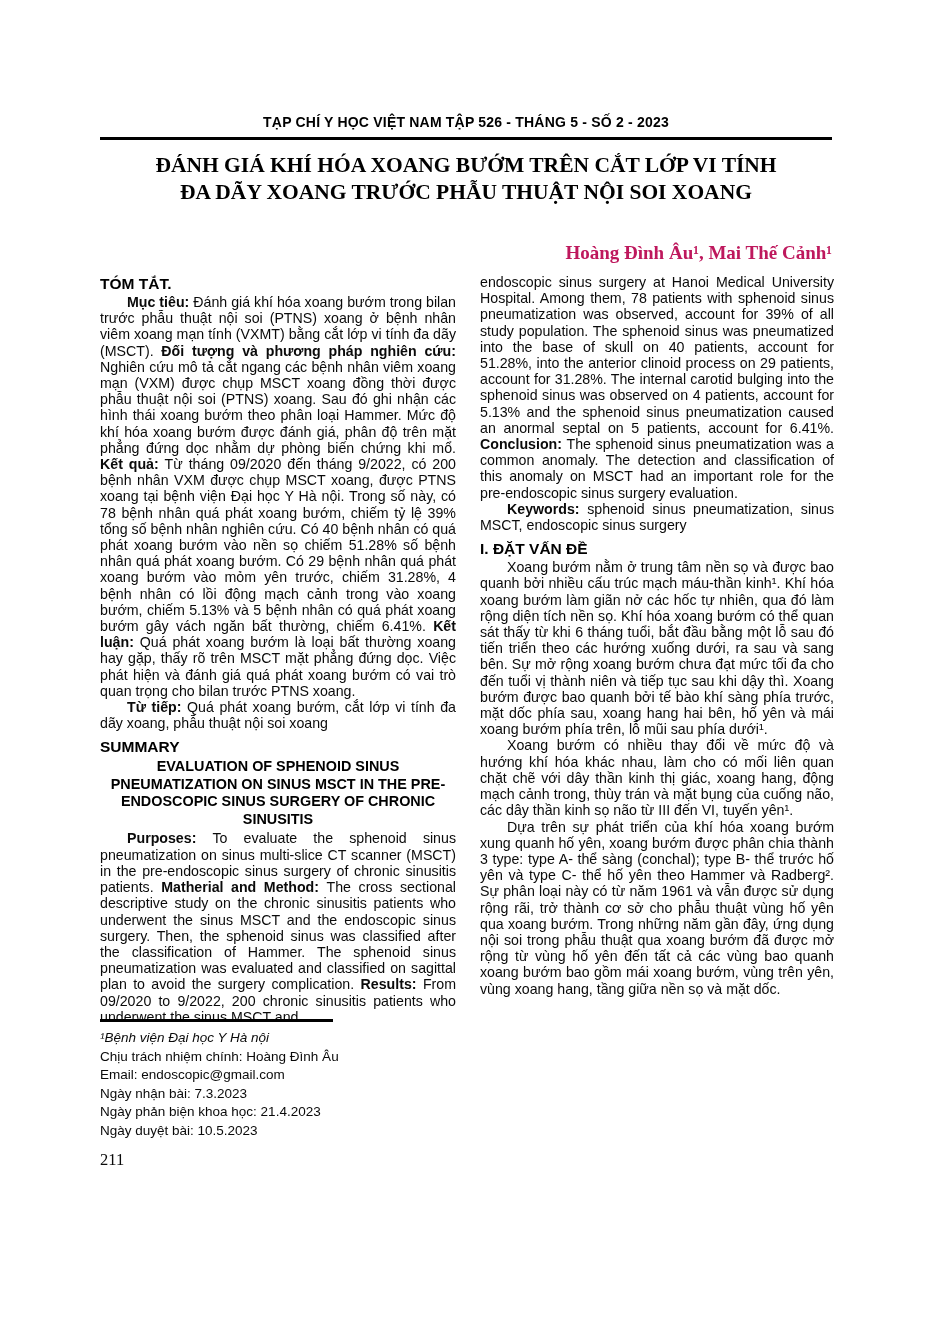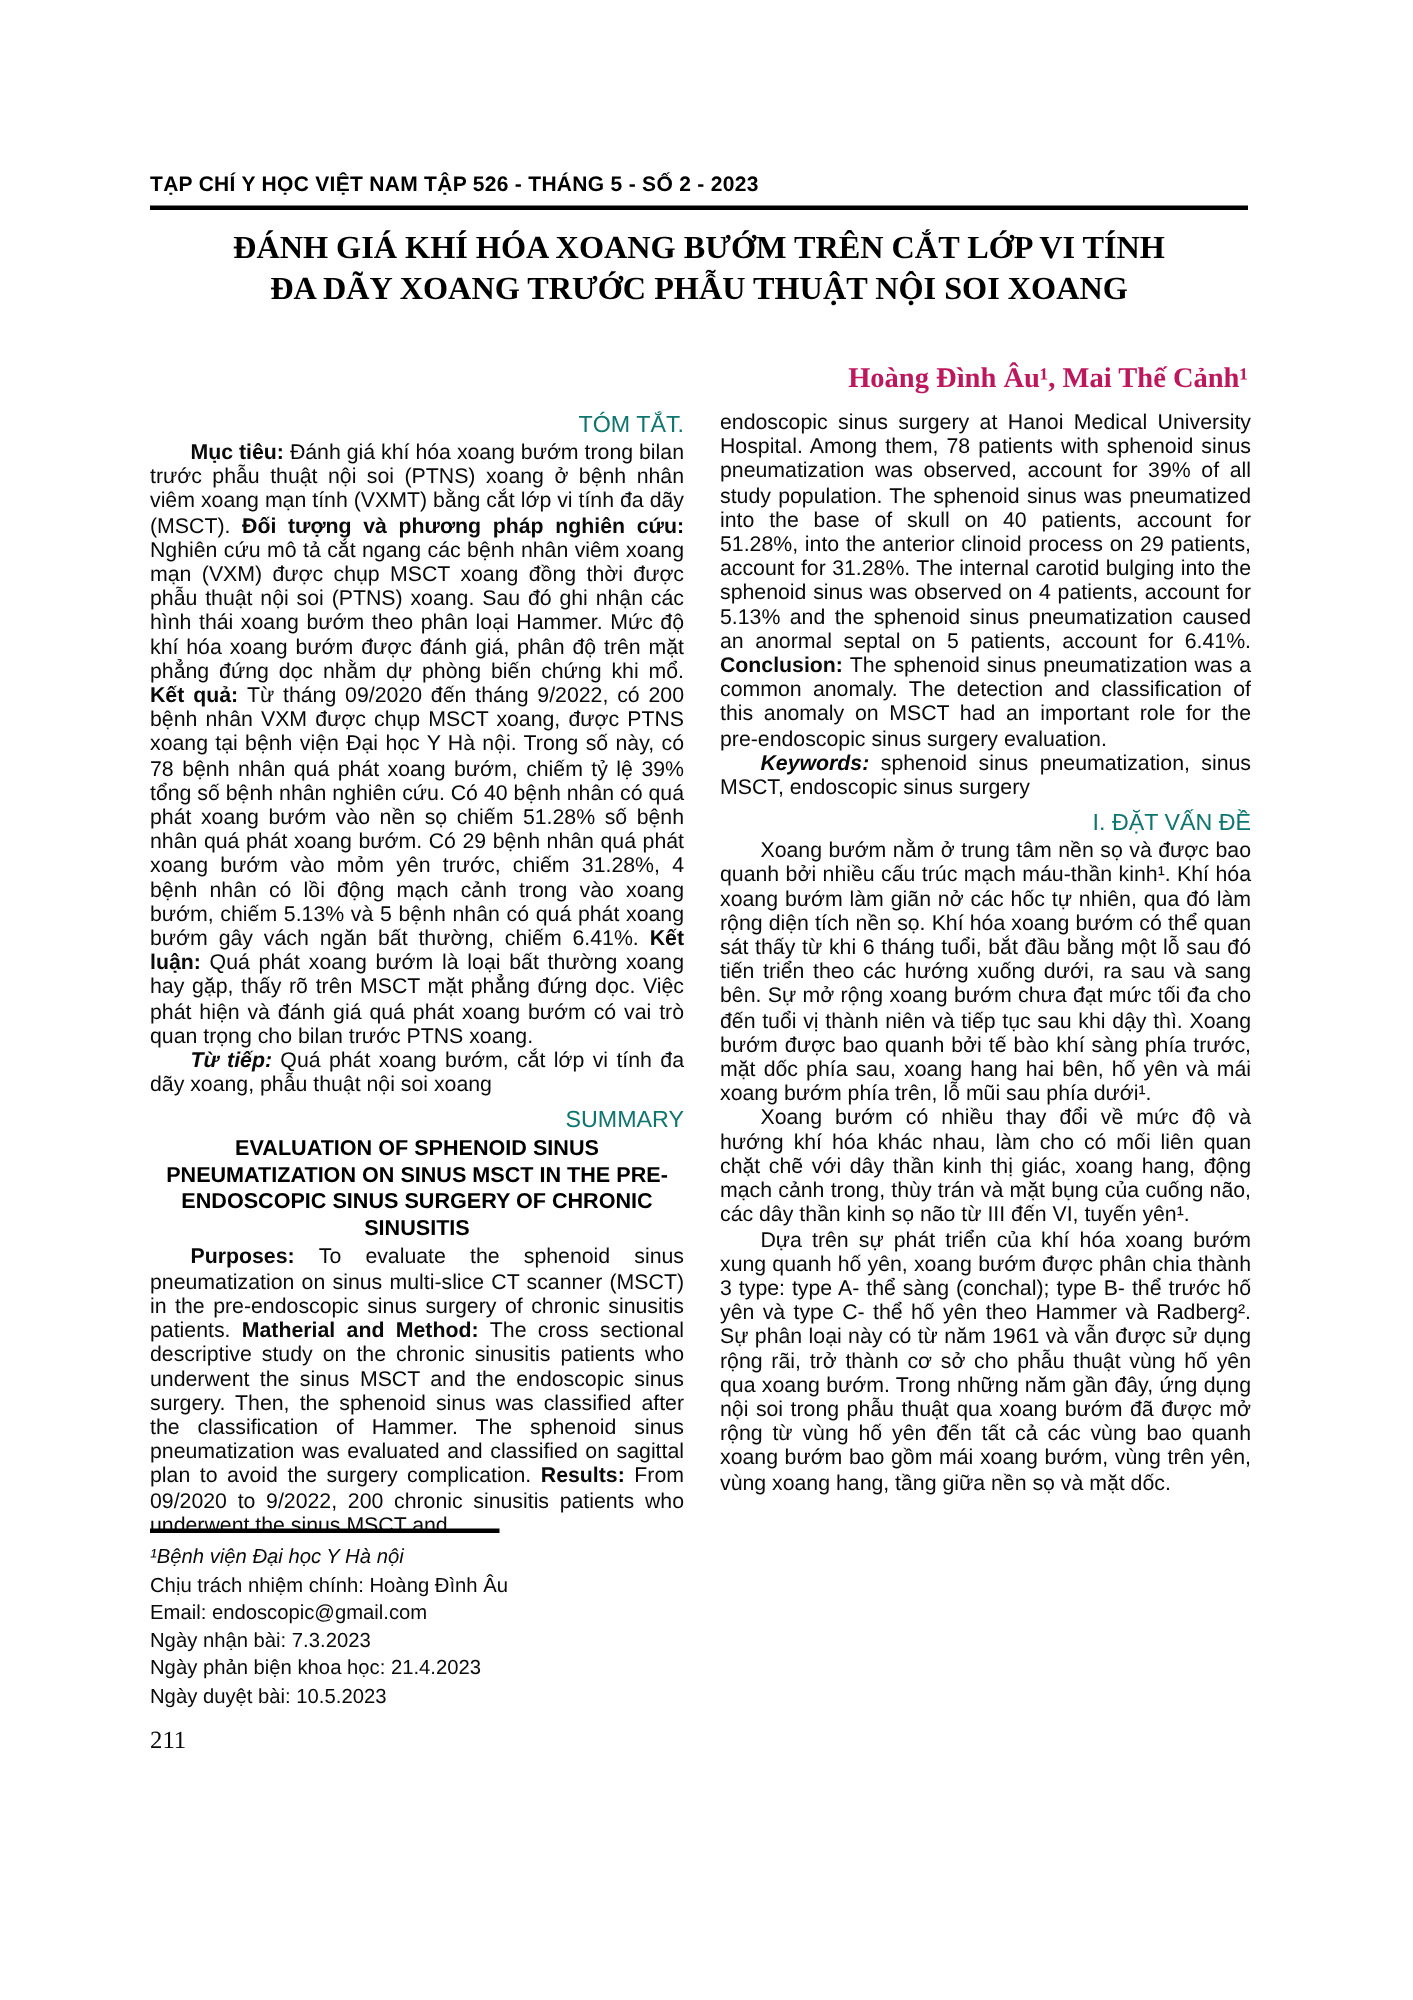--- a/index.html
+++ b/index.html
@@ -9,20 +9,21 @@
     width: 942px;
     height: 1333px;
     background: #ffffff;
     color: #0a0a0a;
     font-family: "Liberation Sans", sans-serif;
     overflow: hidden;
   }
   .journal-header {
     position: absolute;
     top: 114px; left: 100px; width: 732px;
+    text-align: center;
     font-family: "Liberation Sans", sans-serif;
     font-weight: bold;
     font-size: 14px;
     letter-spacing: 0.2px;
     color: #000;
   }
   .header-rule {
     position: absolute;
     top: 137px; left: 100px; width: 732px; height: 3px;
     background: #000;
@@ -50,40 +51,40 @@
     position: absolute;
     top: 274px; left: 100px; width: 734px;
     display: flex;
     gap: 24px;
   }
   .col { font-size: 14.2px; line-height: 16.2px; text-align: justify; color: #0a0a0a; }
   .col-left  { width: 356px; }
   .col-right { width: 354px; }
   .sec-heading {
     font-size: 15.5px;
-    font-weight: normal;
+    font-weight: bold;
     line-height: 20px;
-    text-align: right;
+    text-align: left;
     margin-top: 6px;
-    color: #0f766e;
+    color: #000000;
   }
   .sec-heading.first { margin-top: 0; }
   .para { text-indent: 27px; }
   .para.no-indent { text-indent: 0; }
   .summary-title {
     text-align: center;
     font-weight: bold;
     font-size: 14.4px;
     line-height: 17.5px;
     text-indent: 0;
     margin: 1px 0 2px 0;
     color: #000;
   }
   .b { font-weight: bold; }
-  .i { font-style: italic; }
+  .i { }
   .footnote {
     position: absolute;
     top: 1019px; left: 100px; width: 356px;
     font-size: 13.5px;
     line-height: 18.6px;
     color: #0a0a0a;
   }
   .fn-rule { width: 233px; height: 3px; background: #000; margin-bottom: 7px; }
   .fn-affil { font-style: italic; }
   .page-number {

